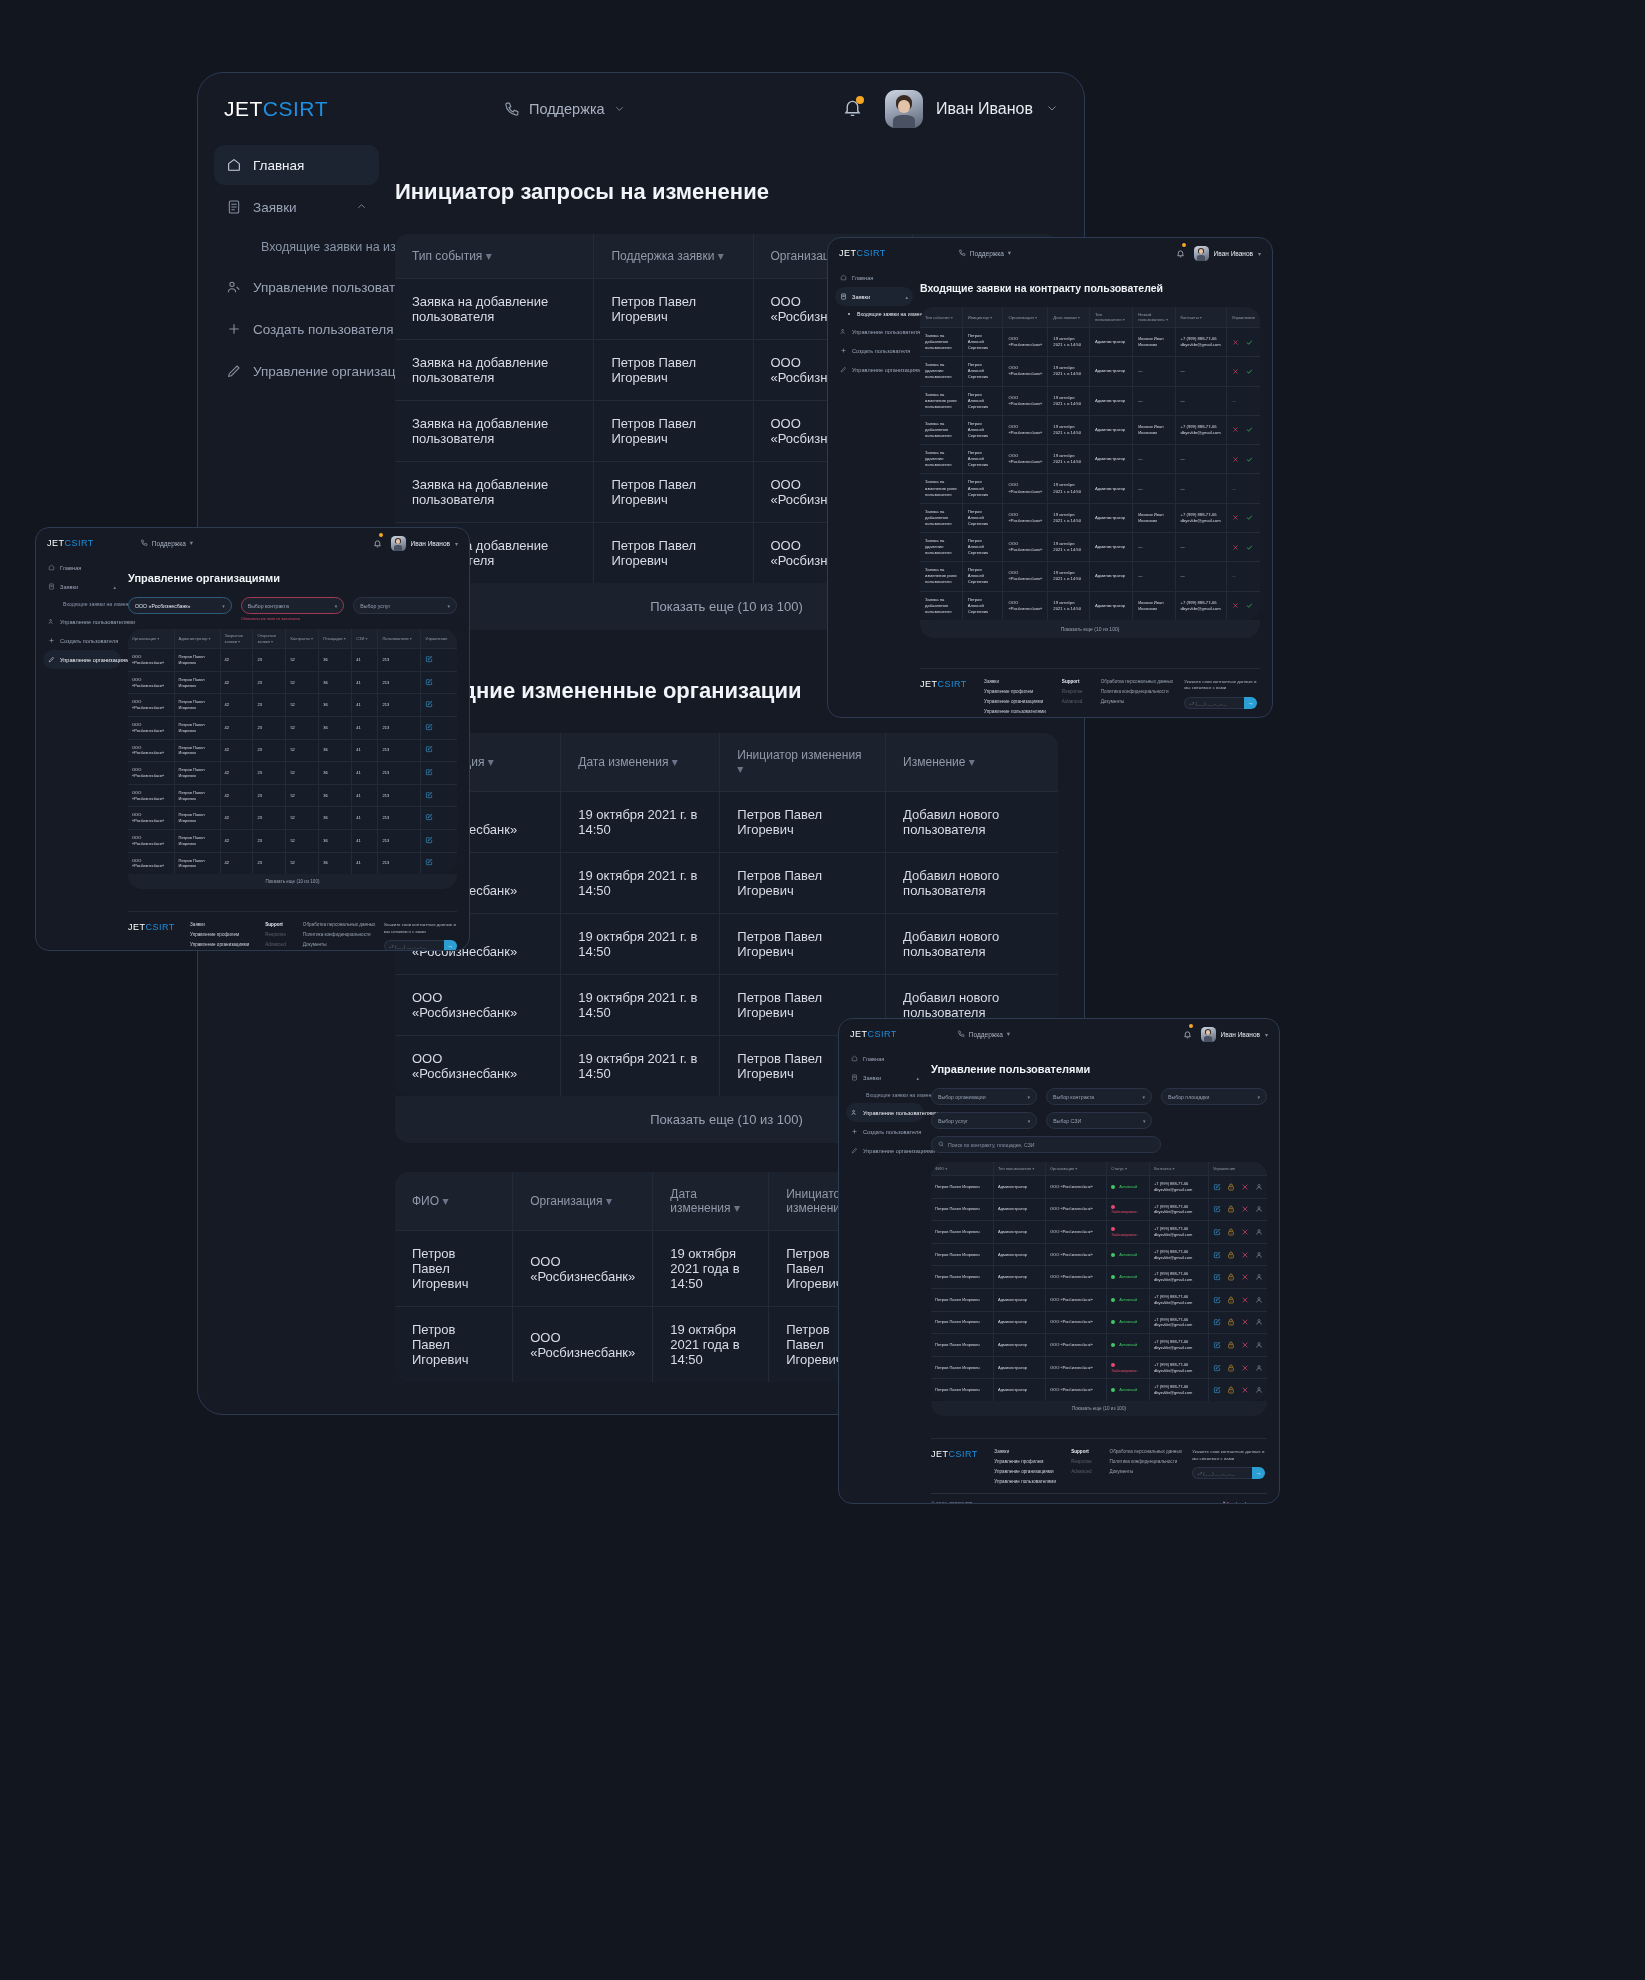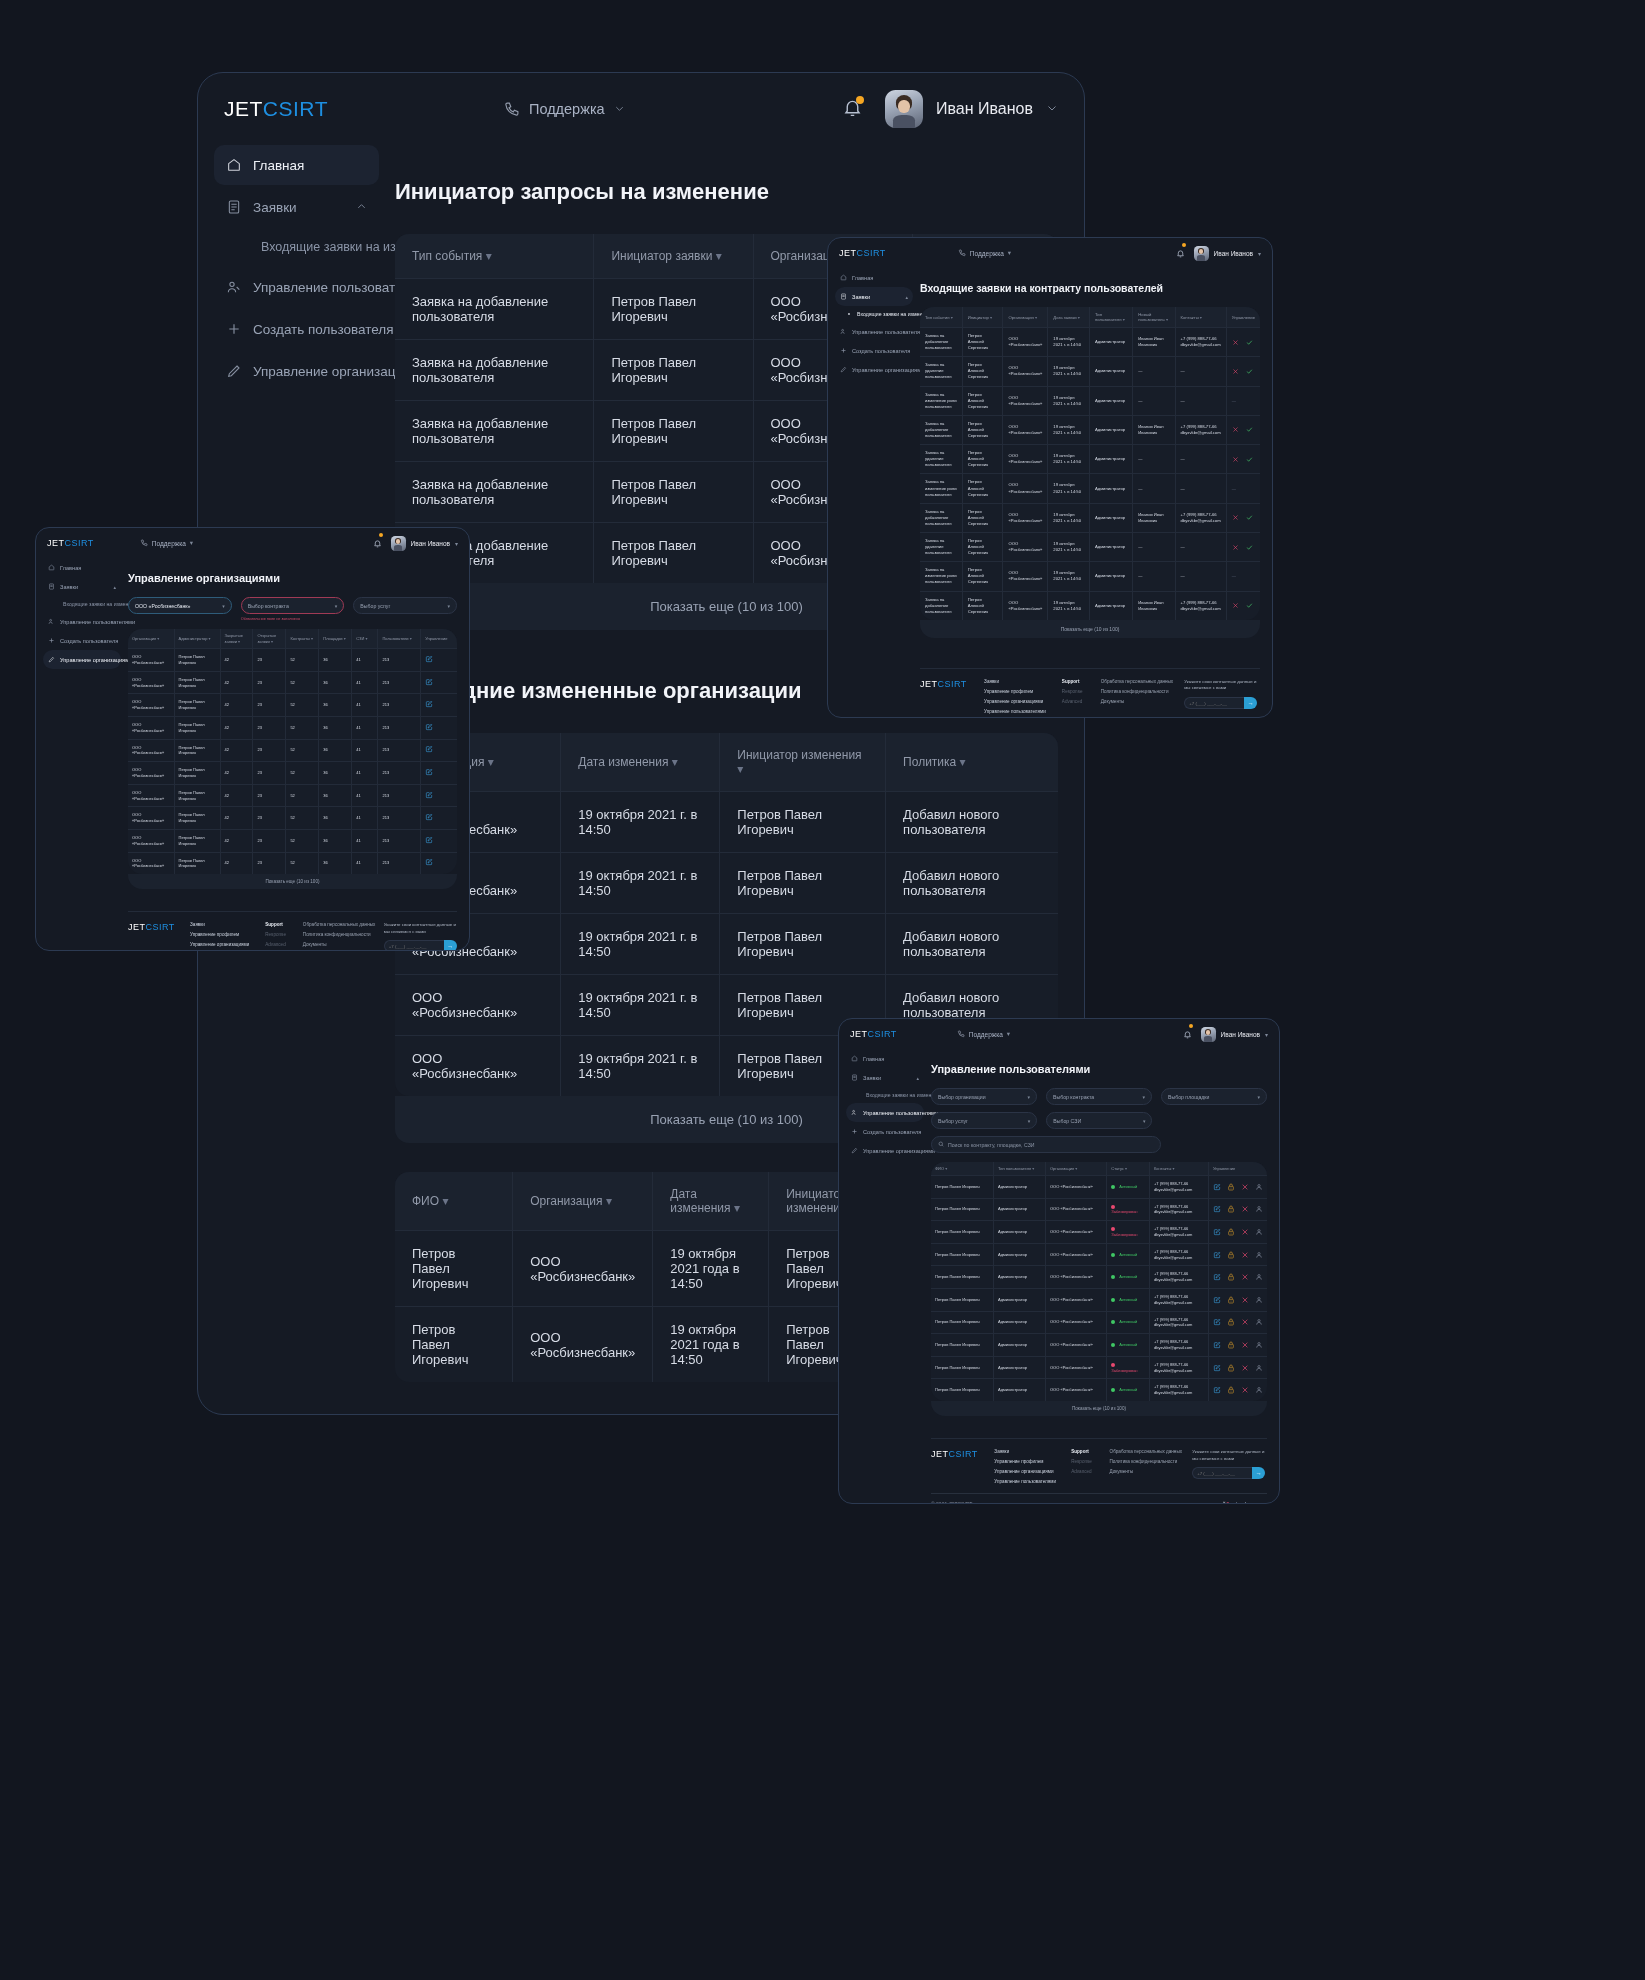--- a/index.html
+++ b/index.html
@@ -273,21 +273,21 @@
     </div>
   </div>
 
   <div class="content">
 
     <div class="page-title">Инициатор запросы на изменение</div>
     <table class="tbl" style="margin-top:29px;">
       <thead>
           <tr>
         <th style="width:30%"><span>Тип события</span> <span class="sortcaret">▾</span></th>
-        <th style="width:24%"><span>Инициатор заявки</span> <span class="sortcaret">▾</span></th>
+        <th style="width:24%"><span>Поддержка заявки</span> <span class="sortcaret">▾</span></th>
         <th style="width:24%"><span>Организация</span> <span class="sortcaret">▾</span></th>
         <th style="width:22%"><span>Дата заявки</span> <span class="sortcaret">▾</span></th>
       </tr>
         </thead>
       <tbody id="s1-body">
           <tr>
             <td>Заявка на добавление пользователя</td>
             <td>Петров Павел Игоревич</td>
             <td>ООО «Росбизнесбанк»</td>
             <td>19 октября 2021 г. в 14:50</td>
@@ -320,21 +320,21 @@
     </table>
     <div class="showmore">Показать еще (10 из 100)</div>
 
     <div class="page-title" style="margin-top:48px;">Последние измененные организации</div>
     <table class="tbl" style="margin-top:29px;">
       <thead>
           <tr>
         <th style="width:25%"><span>Организация</span> <span class="sortcaret">▾</span></th>
         <th style="width:24%"><span>Дата изменения</span> <span class="sortcaret">▾</span></th>
         <th style="width:25%"><span>Инициатор изменения</span> <span class="sortcaret">▾</span></th>
-        <th style="width:26%"><span>Политика</span> <span class="sortcaret">▾</span></th>
+        <th style="width:26%"><span>Изменение</span> <span class="sortcaret">▾</span></th>
       </tr>
         </thead>
       <tbody id="s2-body">
           <tr>
             <td>ООО «Росбизнесбанк»</td>
             <td>19 октября 2021 г. в 14:50</td>
             <td>Петров Павел Игоревич</td>
             <td>Добавил нового пользователя</td>
           </tr>
           <tr>

